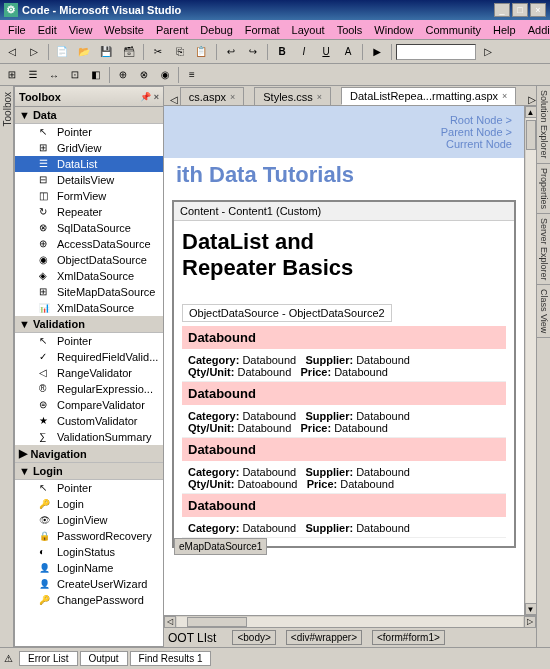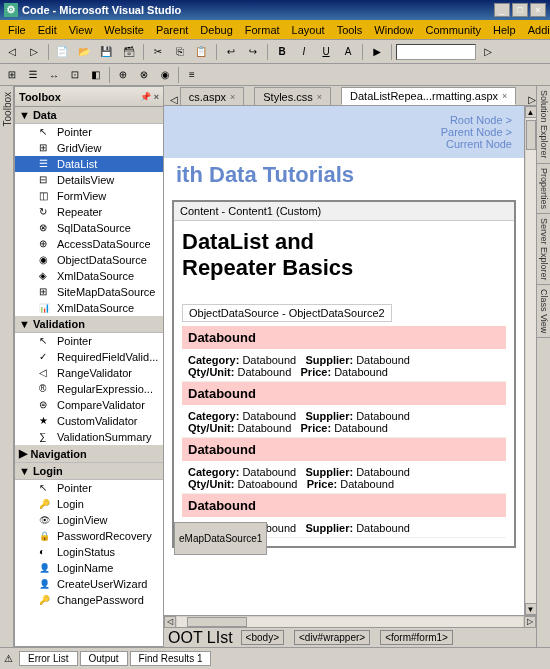--- a/index.html
+++ b/index.html
@@ -15,21 +15,21 @@
       padding: 0 4px;
       justify-content: space-between;
     }
     .title-bar-left { display: flex; align-items: center; gap: 4px; font-size: 11px; font-weight: bold; }
     .title-bar-icon { width: 14px; height: 14px; background: #4a8; display: inline-block; font-size: 10px; text-align: center; line-height: 14px; }
     .title-bar-buttons { display: flex; gap: 2px; }
     .title-btn { width: 16px; height: 14px; background: #d4d0c8; border: 1px solid #888; font-size: 9px; text-align: center; line-height: 12px; cursor: pointer; }
 
     
     .menu-bar {
-      background: #eab308;
+      background: #f9a8d4;
       height: 20px;
       display: flex;
       align-items: center;
       padding: 0 2px;
       border-bottom: 1px solid #999;
     }
     .menu-item { padding: 2px 6px; font-size: 11px; cursor: pointer; color: #000; }
 
     
     .toolbar {
@@ -644,21 +644,21 @@
             <div>
               <div class="databound-row">Databound</div>
               <div class="databound-details">
                 <b>Category:</b> Databound &nbsp; <b>Supplier:</b> Databound
               </div>
             </div>
 
           </div>
         </div>
 
-        <div style="position:absolute; bottom:60px; left:10px; font-size:10px; background:#d4d0c8; border:1px solid #999; padding:10px 4px;">eMapDataSource1</div>
+        <div style="position:absolute; bottom:60px; left:10px; font-size:10px; background:#d4d0c8; border:1px solid #999; padding:2px 4px;">eMapDataSource1</div>
 
       </div>
 
       <div class="vert-scrollbar">
         <div class="scroll-btn">▲</div>
         <div class="scroll-track">
           <div class="scroll-thumb"></div>
         </div>
         <div class="scroll-btn">▼</div>
       </div>
@@ -667,21 +667,21 @@
 
     <div class="horiz-scroll">
       <div class="hscroll-btn">◁</div>
       <div class="hscroll-track">
         <div class="hscroll-thumb"></div>
       </div>
       <div class="hscroll-btn">▷</div>
     </div>
 
     <div class="tab-bar-bottom">
-      <span style="font-size:16px; margin-right:4px;">OOT LIst</span>
+      <span style="font-size:12px; margin-right:12px;">OOT LIst</span>
       <div class="html-breadcrumb">
         <span class="html-tag">&lt;body&gt;</span>
         <span class="html-tag">&lt;div#wrapper&gt;</span>
         <span class="html-tag">&lt;form#form1&gt;</span>
       </div>
     </div>
 
   </div>
 
   <div class="right-panels">

